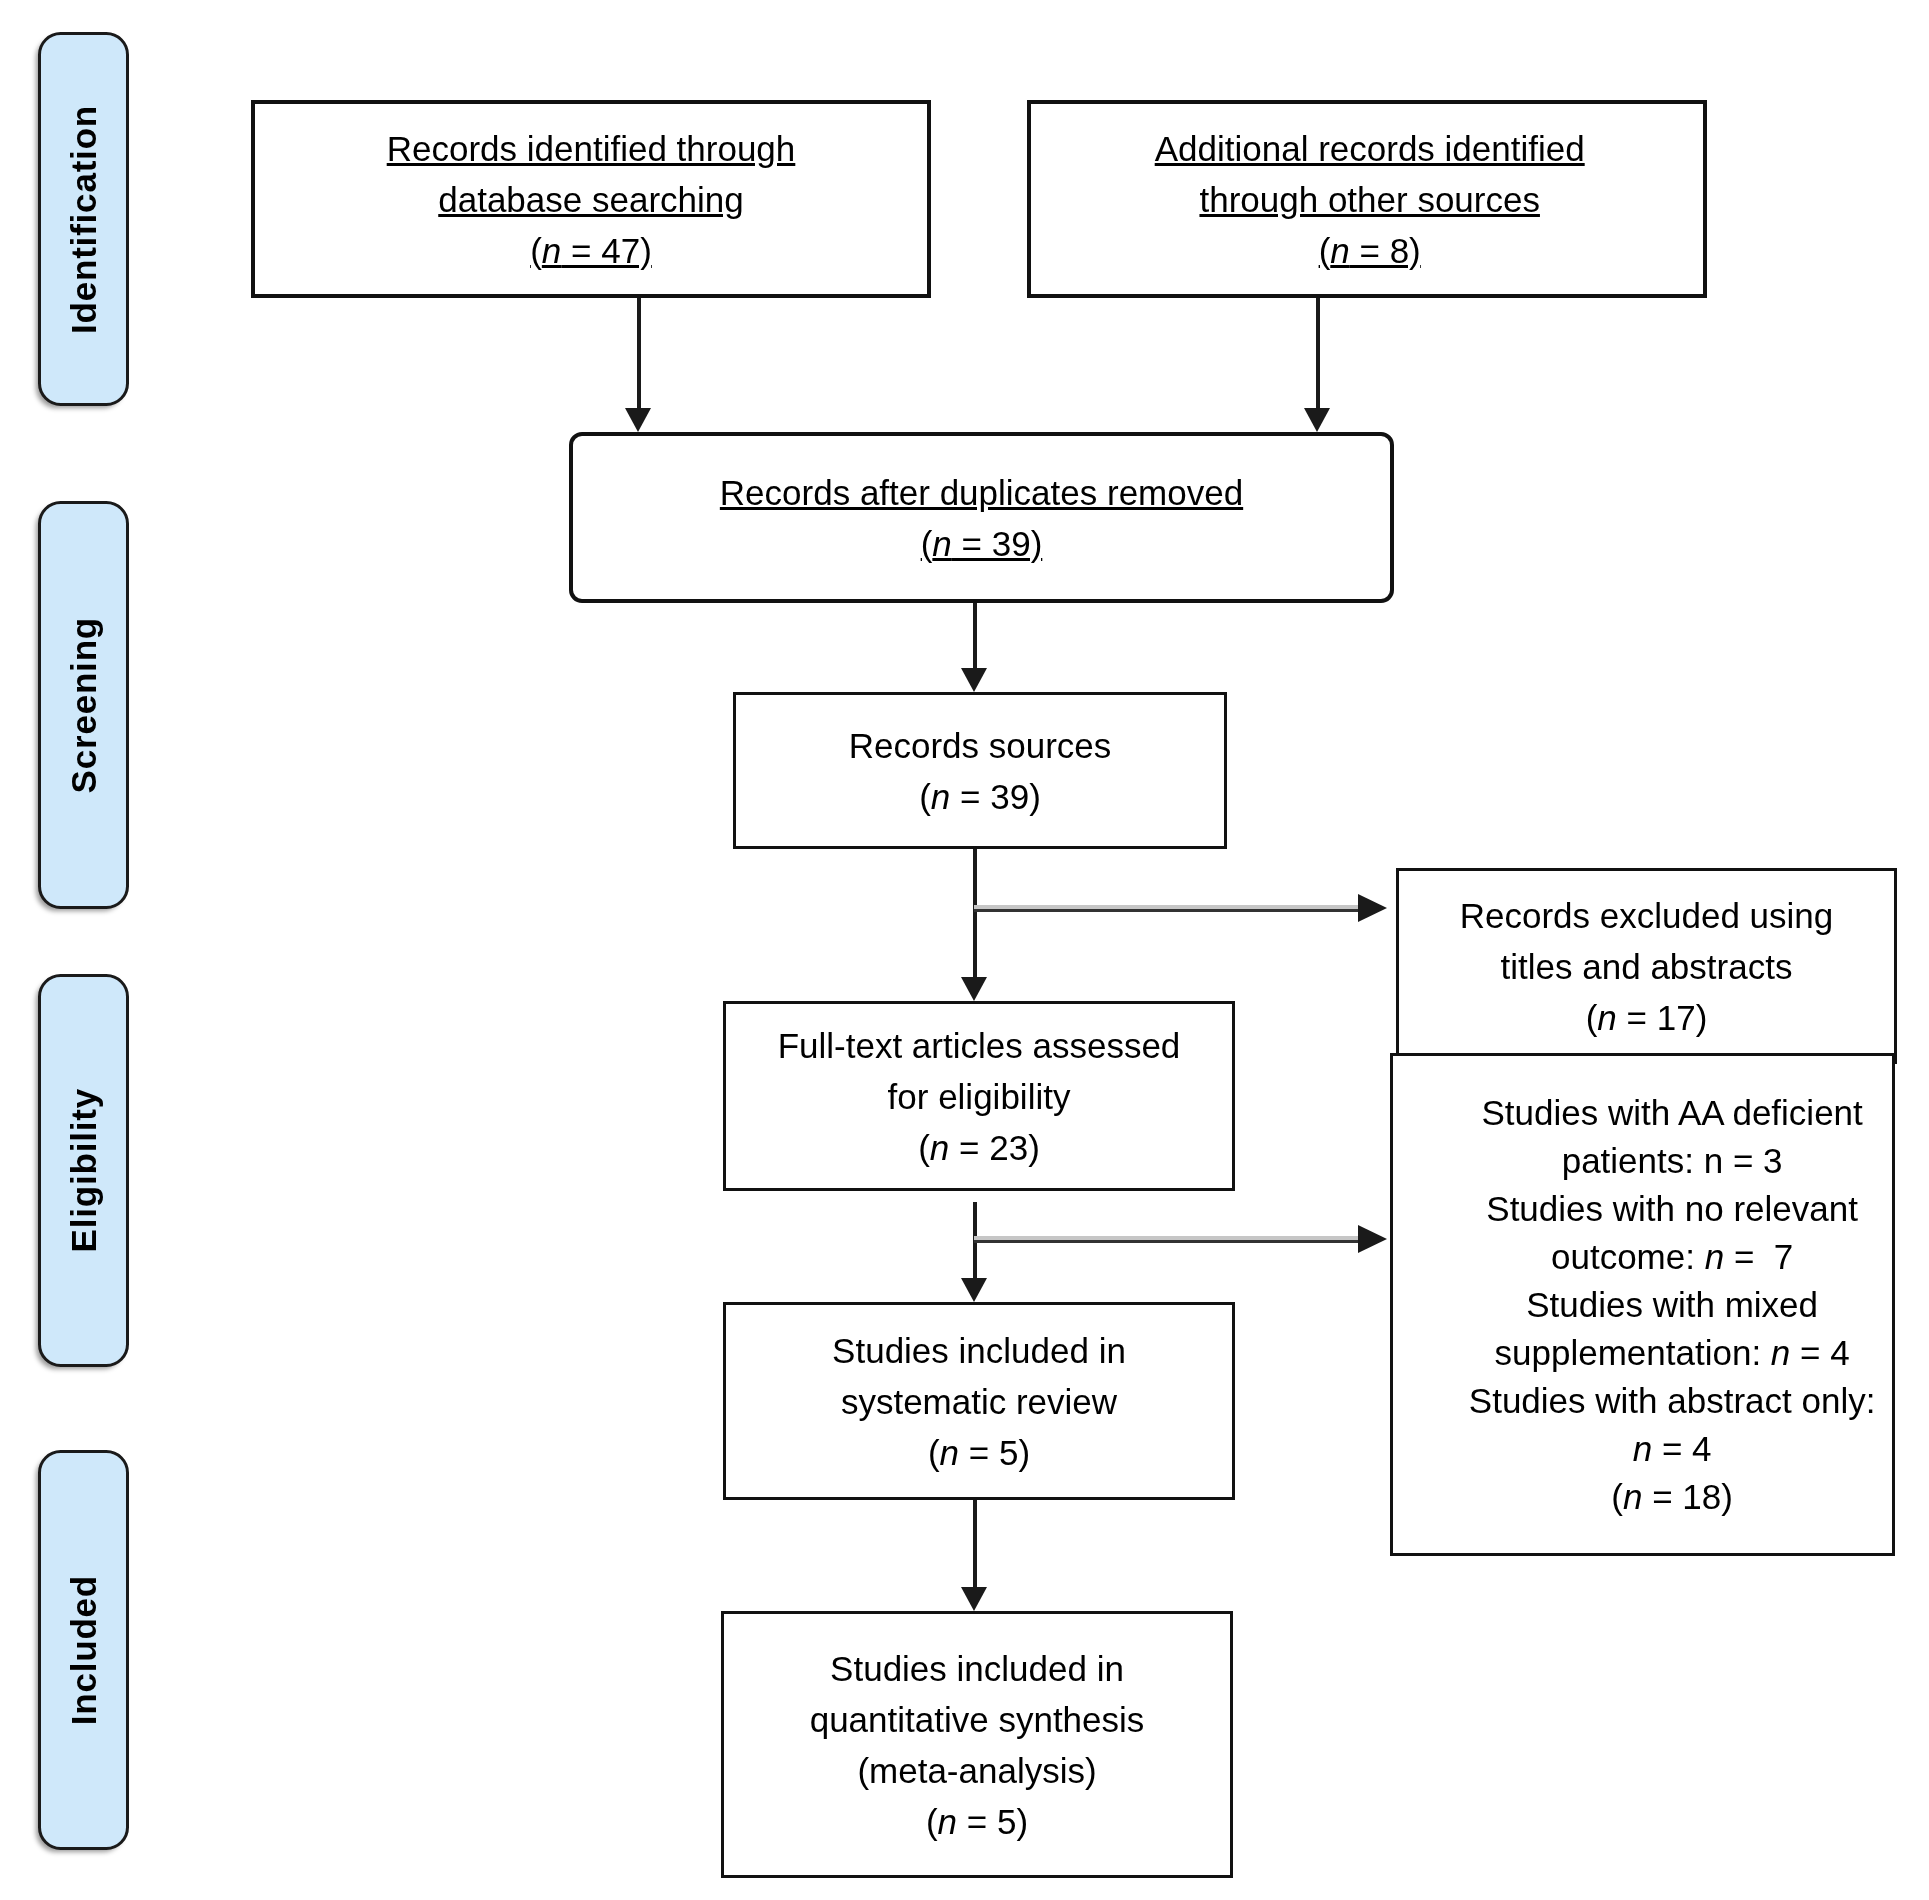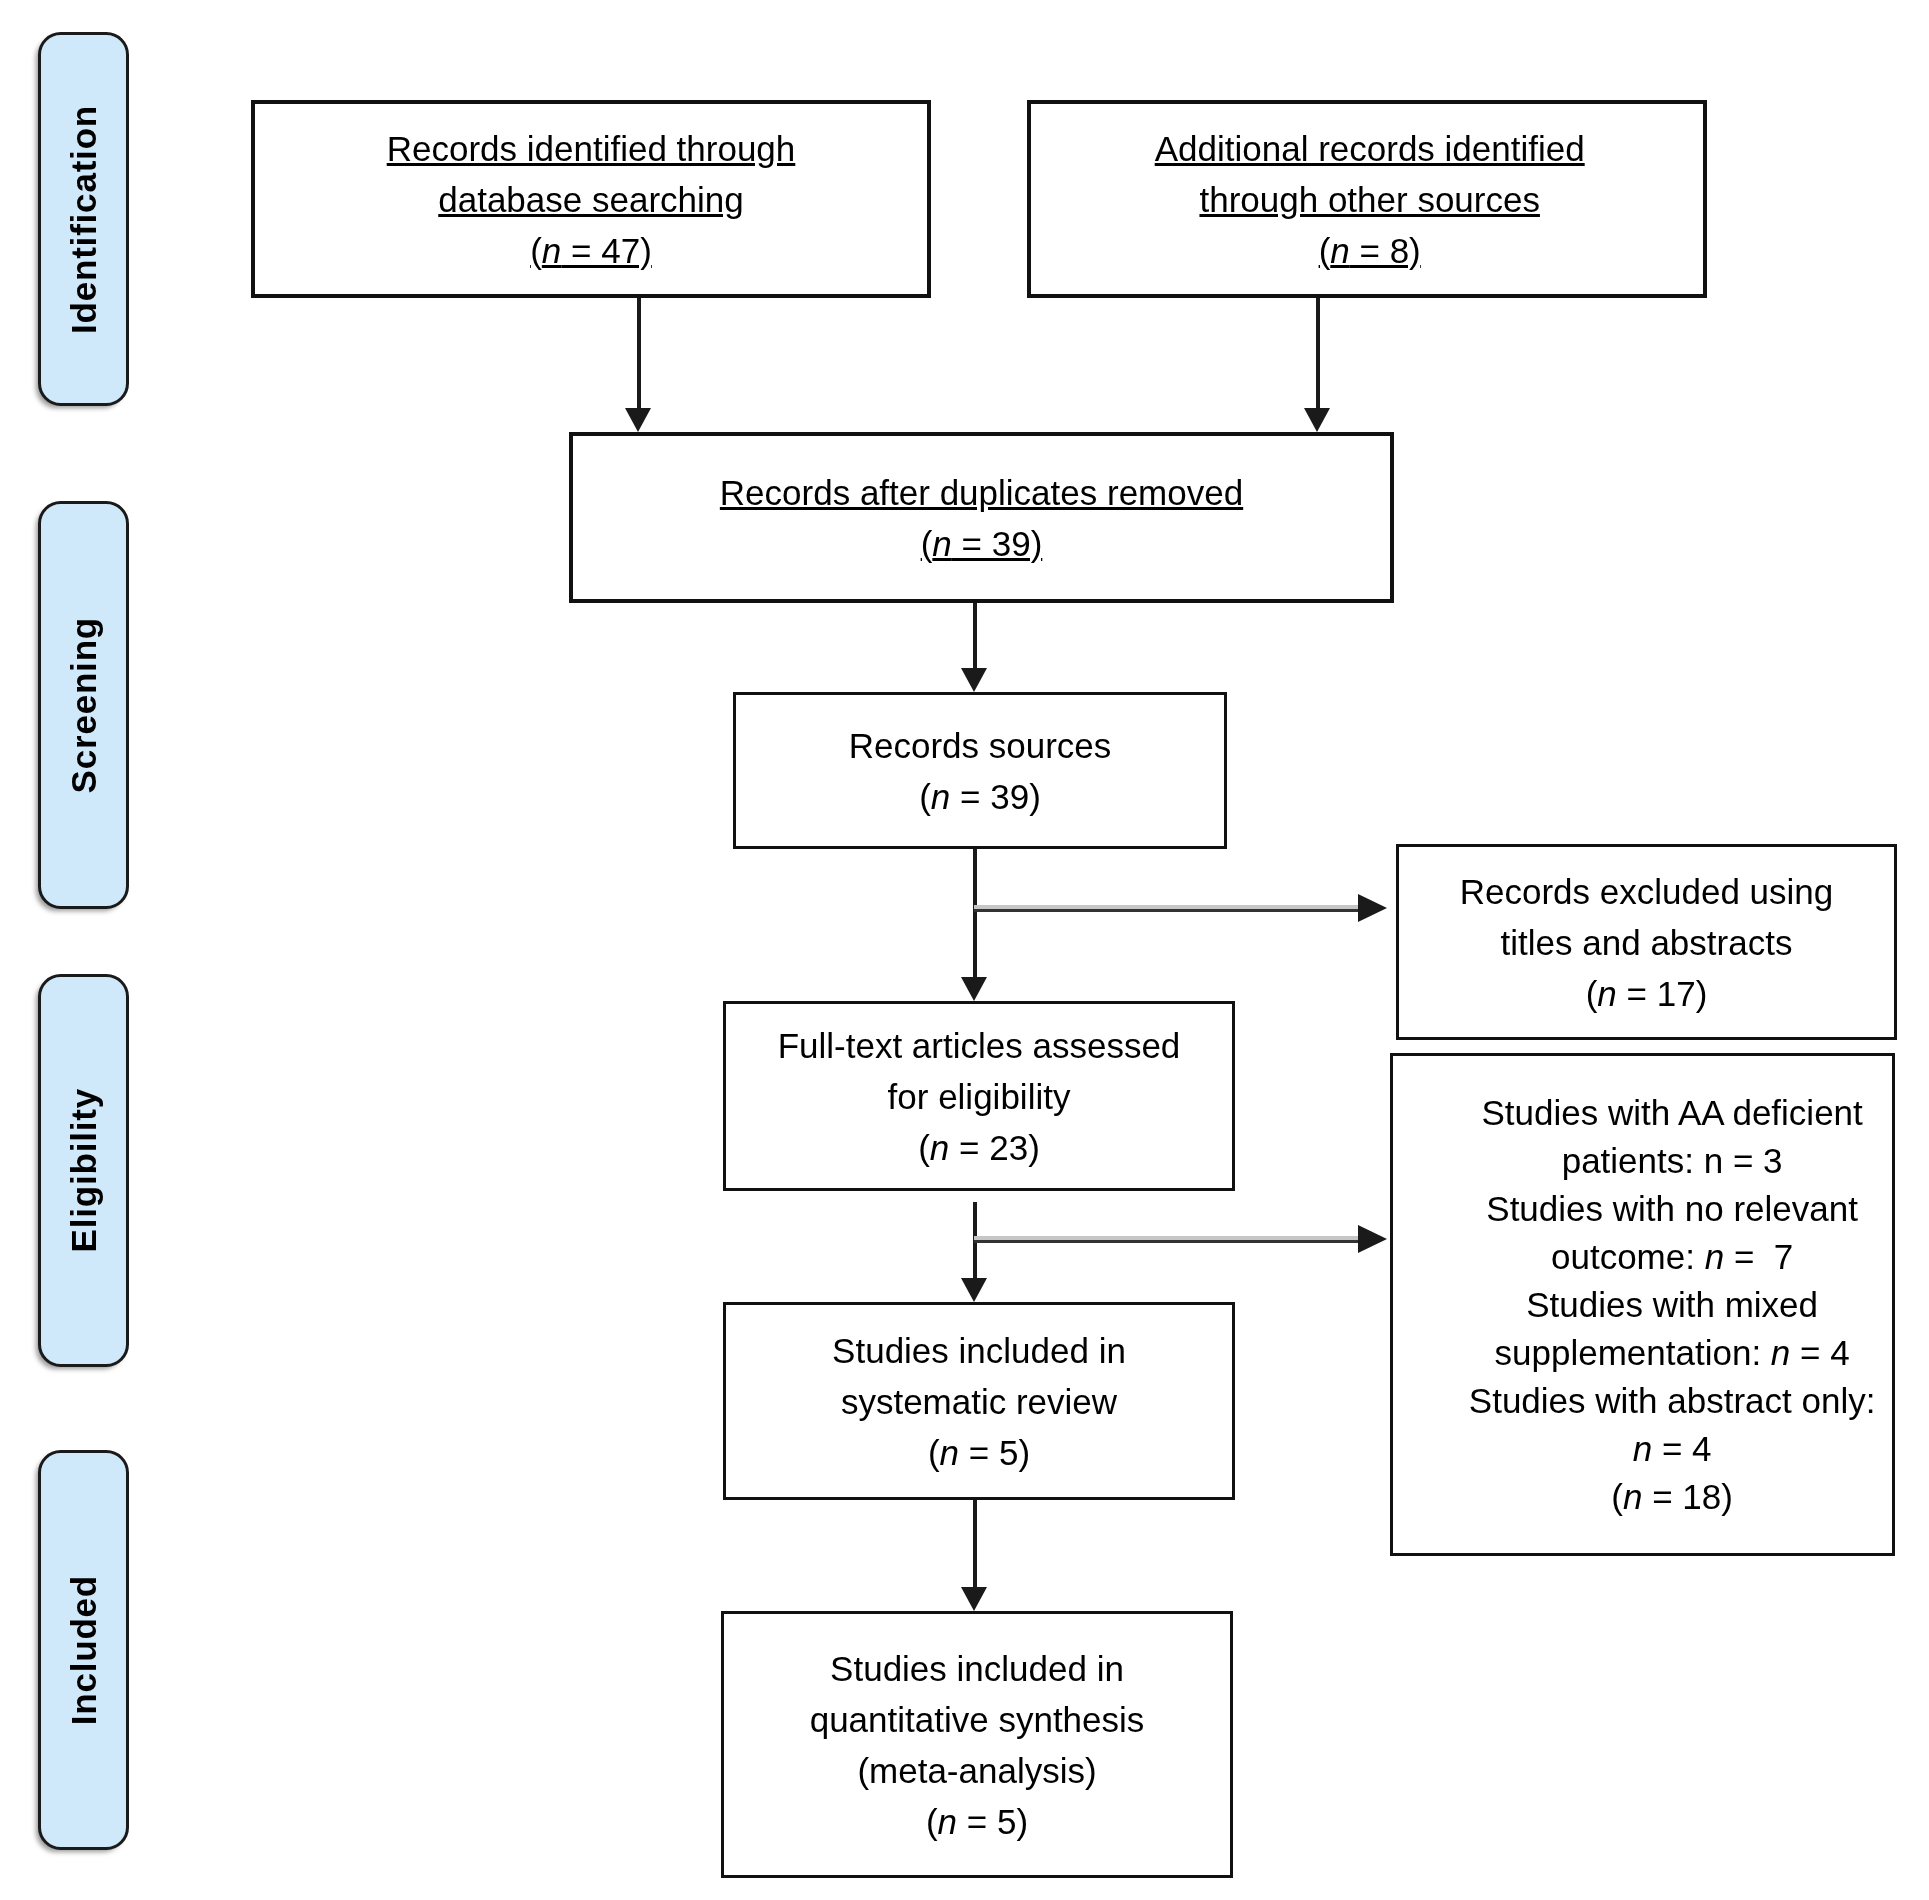--- a/index.html
+++ b/index.html
@@ -52,23 +52,23 @@
     text-align: center;
     font-size: 35px;
     padding: 0 16.6px;
   }
   .fbox .line { line-height: 51px; white-space: pre-wrap; }
   .fbox-tall .line { line-height: 48px; }
   .thick { border-width: 4.5px; text-decoration: underline; }
 
   .box-identified   { left: 251px;  top: 100px;  width: 680px;  height: 198px; }
   .box-additional   { left: 1027px; top: 100px;  width: 680px;  height: 198px; padding-left: 22px; }
-  .box-deduplicated { left: 569px;  top: 432px;  width: 825px; height: 171px; }
+  .box-deduplicated { left: 569px;  top: 432px;  width: 825px; height: 171px; border-radius: 13px; }
   .box-screened     { left: 733px;  top: 692px;  width: 494px;  height: 157px; }
-  .box-excluded-ta  { left: 1396px; top: 844px; width: 501px;  height: 196px; }
+  .box-excluded-ta  { left: 1396px; top: 868px; width: 501px;  height: 196px; }
   .box-fulltext     { left: 723px;  top: 1001px; width: 512px;  height: 190px; }
   .box-excluded-ft  { left: 1390px; top: 1053px; width: 505px;  height: 503px; align-items: flex-end; }
   .box-systematic   { left: 723px;  top: 1302px; width: 512px;  height: 198px; }
   .box-meta         { left: 721px;  top: 1611px; width: 512px;  height: 267px; }
 
   
   .vline {
     position: absolute;
     width: 3.8px;
     background: var(--arrow-color, #1a1a1a);

